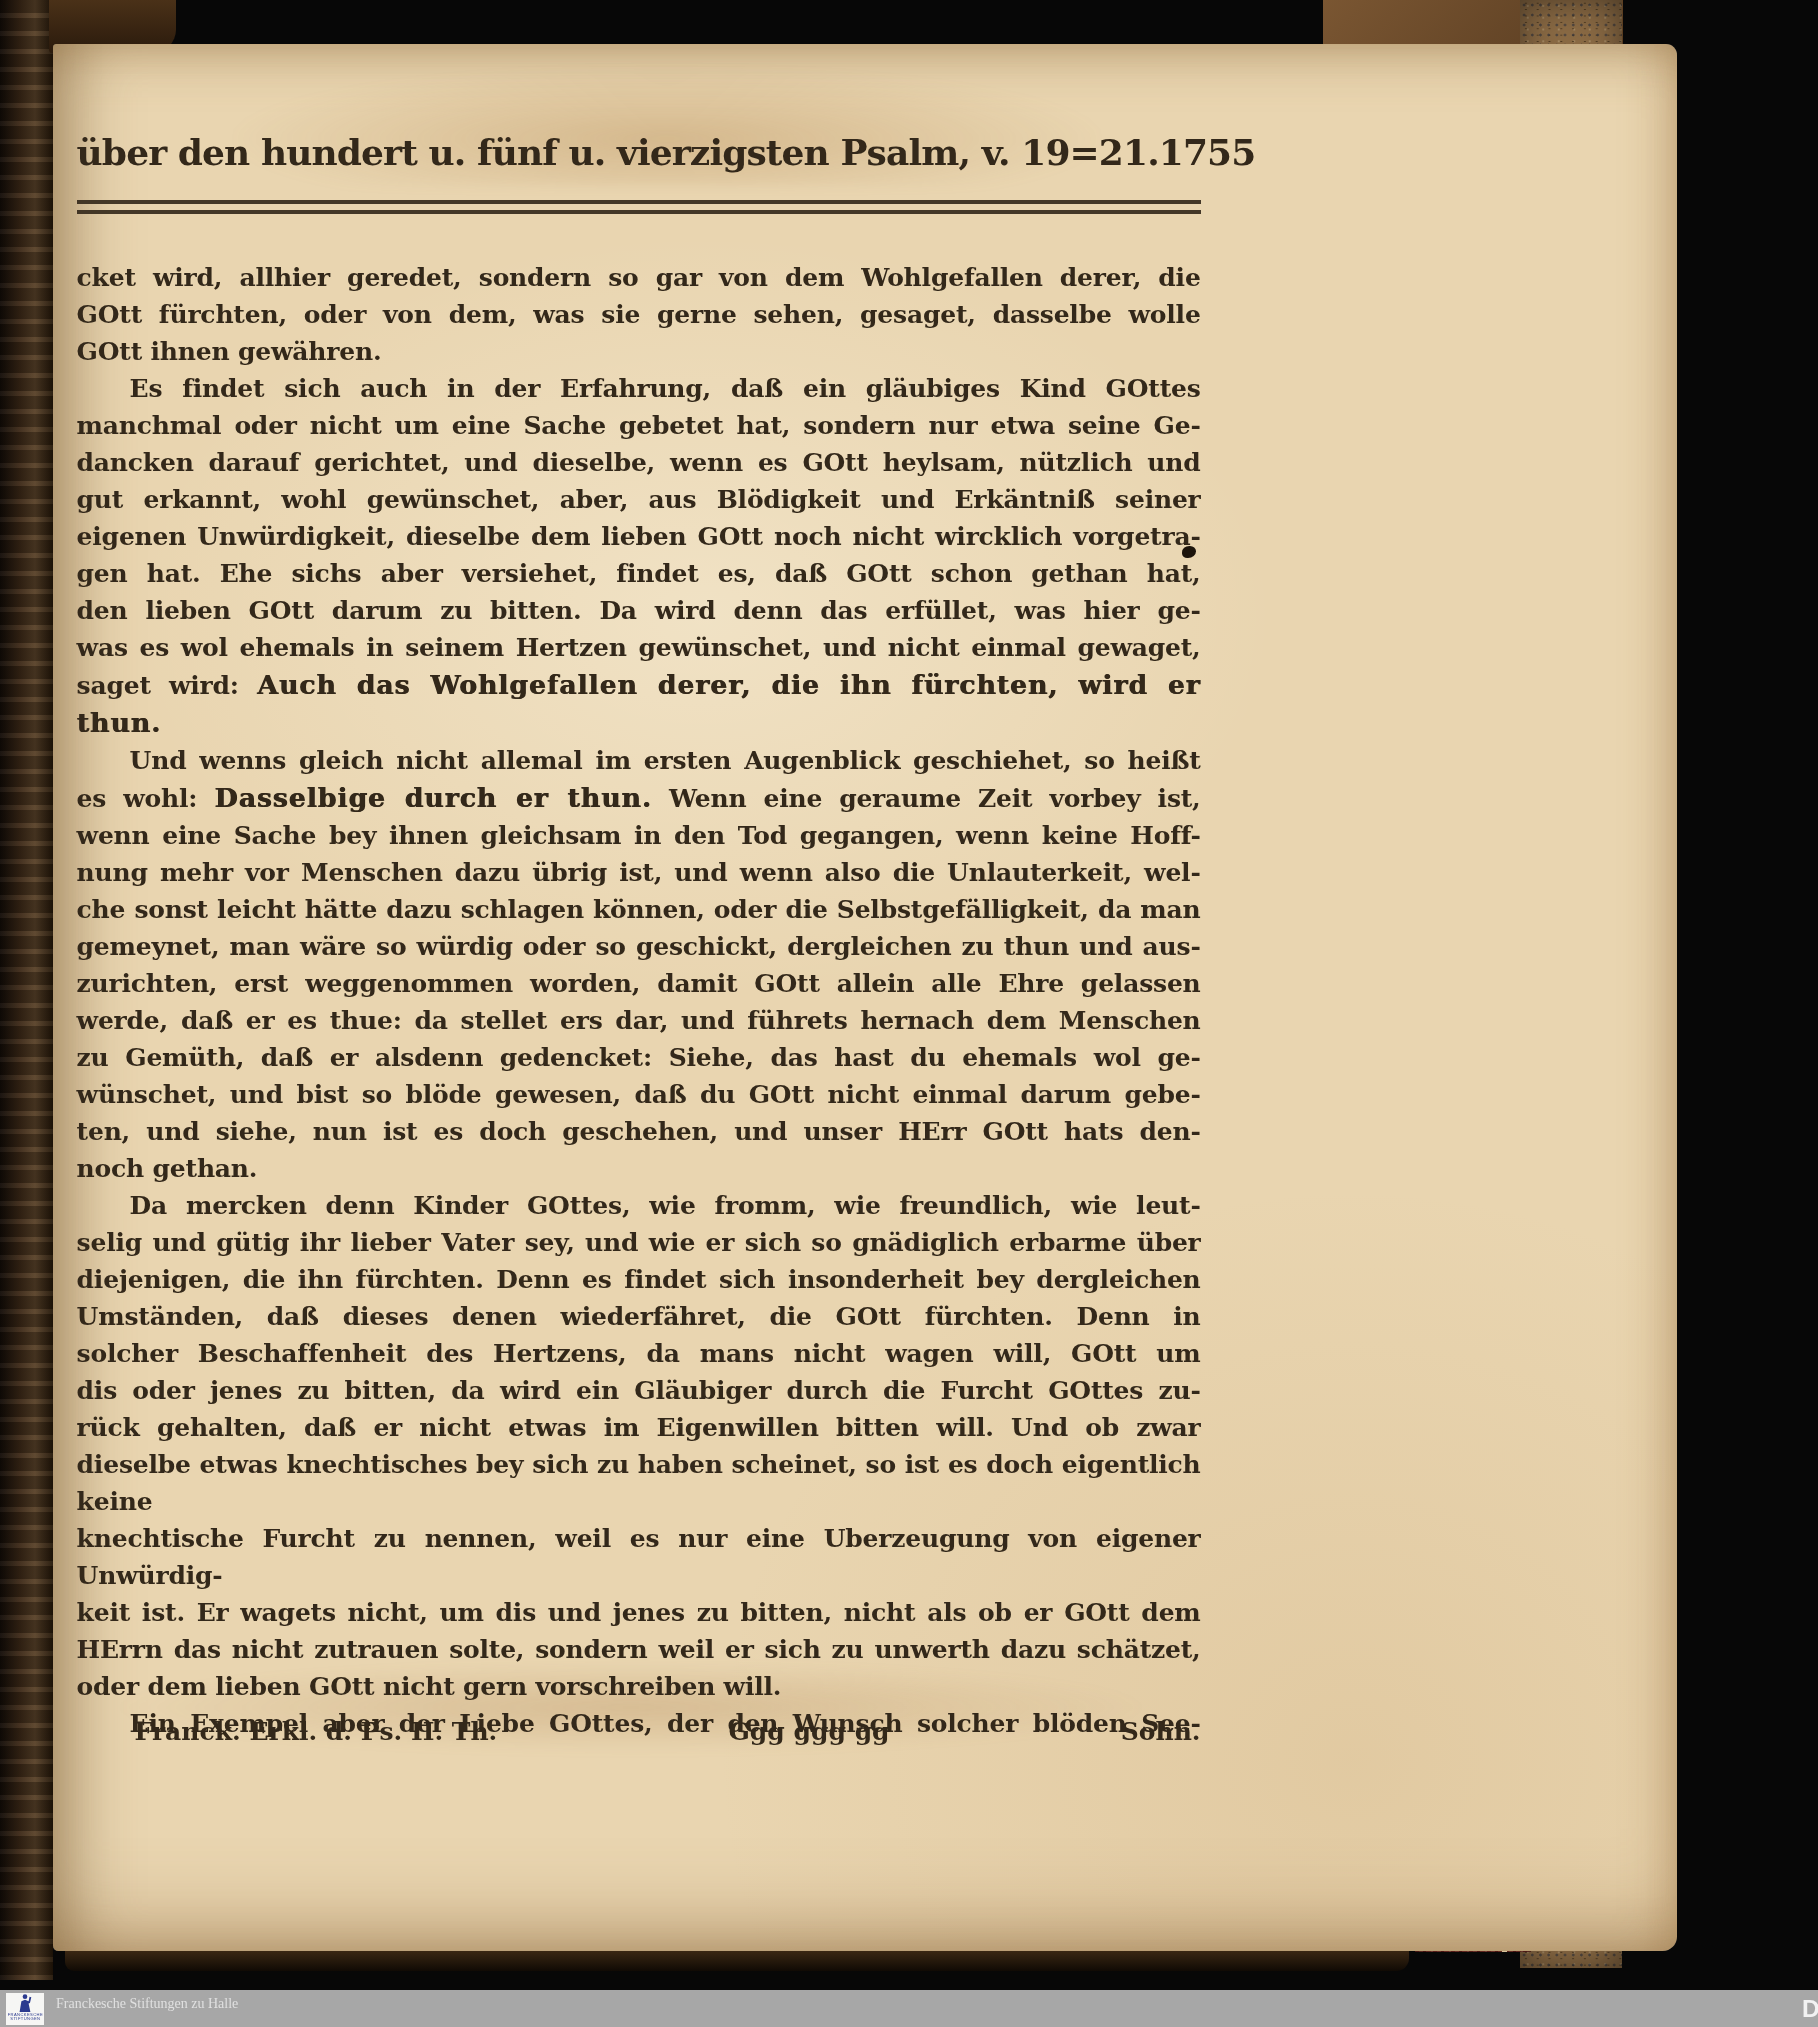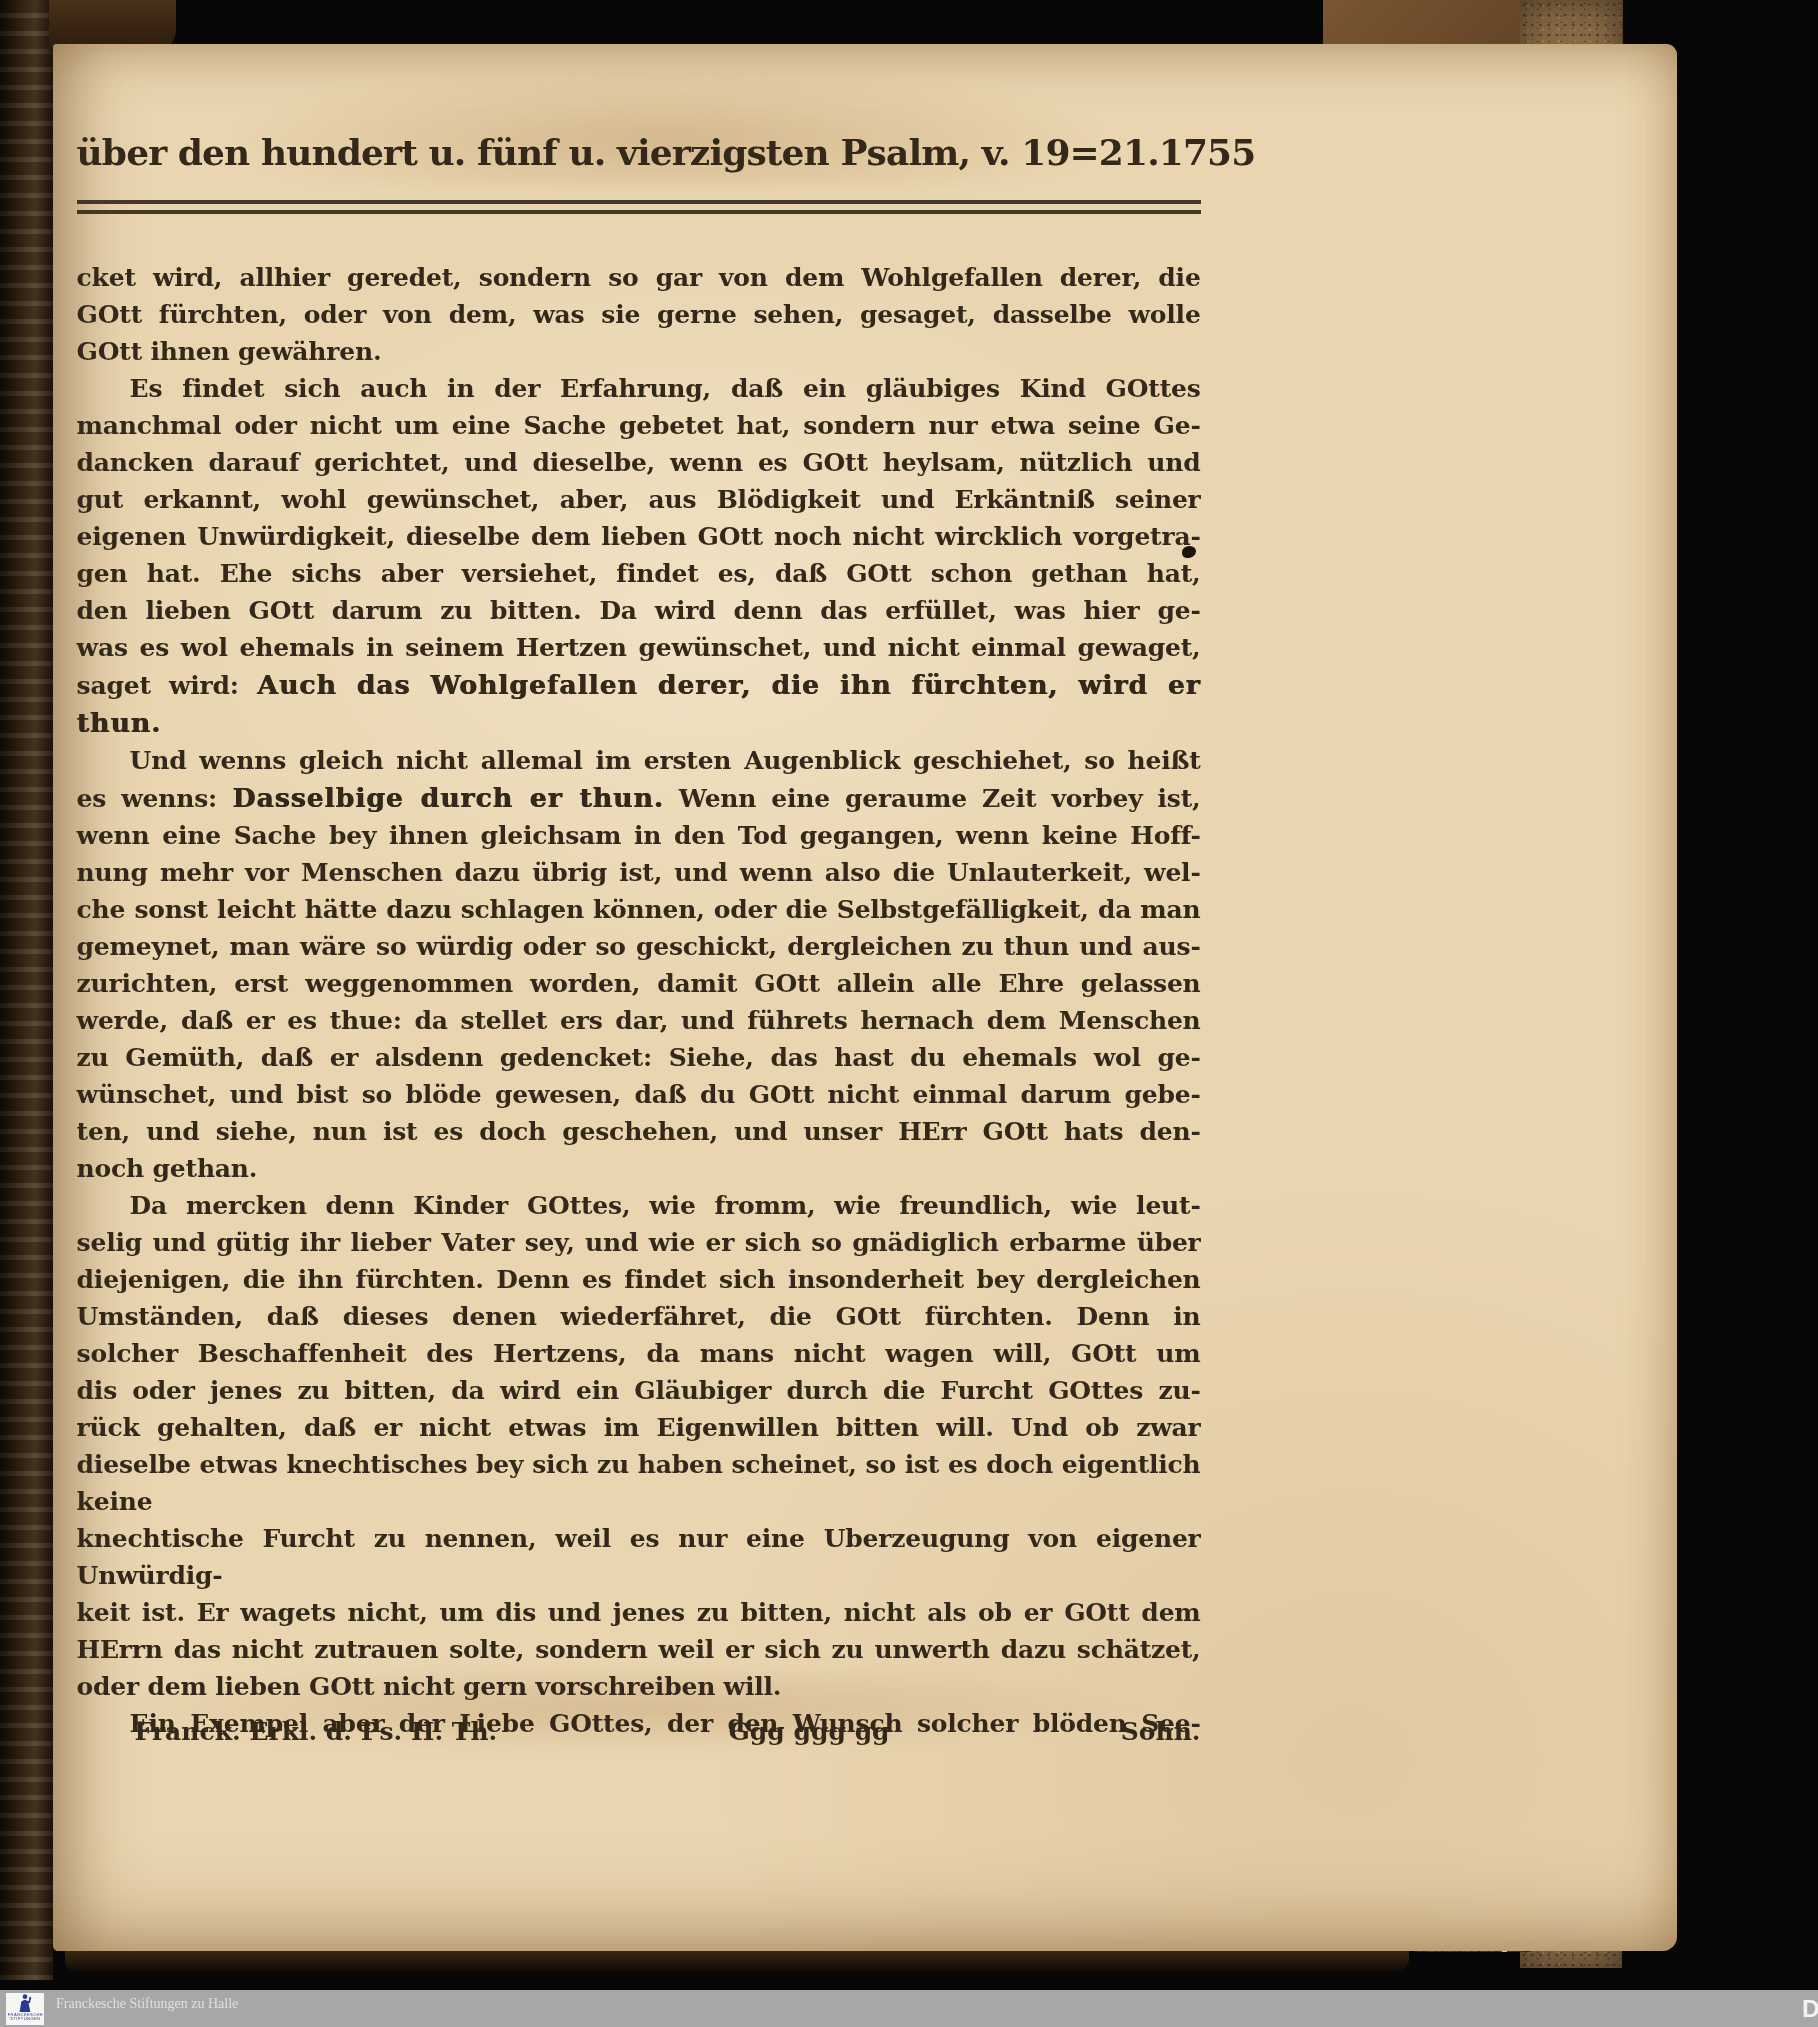--- a/index.html
+++ b/index.html
@@ -113,21 +113,21 @@
           <div class="tline"><span>manchmal oder nicht um eine Sache gebetet hat, sondern nur etwa seine Ge-</span></div>
           <div class="tline"><span>dancken darauf gerichtet, und dieselbe, wenn es GOtt heylsam, nützlich und</span></div>
           <div class="tline"><span>gut erkannt, wohl gewünschet, aber, aus Blödigkeit und Erkäntniß seiner</span></div>
           <div class="tline"><span>eigenen Unwürdigkeit, dieselbe dem lieben GOtt noch nicht wircklich vorgetra-</span></div>
           <div class="tline"><span>gen hat.  Ehe sichs aber versiehet, findet es, daß GOtt schon gethan hat,</span></div>
           <div class="tline"><span>den lieben GOtt darum zu bitten.  Da wird denn das erfüllet, was hier ge-</span></div>
           <div class="tline"><span>was es wol ehemals in seinem Hertzen gewünschet, und nicht einmal gewaget,</span></div>
           <div class="tline"><span>saget wird: </span><span class="emph">Auch das Wohlgefallen derer, die ihn fürchten, wird er</span></div>
           <div class="tline flush"><span class="emph">thun.</span></div>
           <div class="tline indent"><span>Und wenns gleich nicht allemal im ersten Augenblick geschiehet, so heißt</span></div>
-          <div class="tline"><span>es wenns: </span><span class="emph">Dasselbige durch er thun.</span><span>  Wenn eine geraume Zeit vorbey ist,</span></div>
+          <div class="tline"><span>es wohl: </span><span class="emph">Dasselbige durch er thun.</span><span>  Wenn eine geraume Zeit vorbey ist,</span></div>
           <div class="tline"><span>wenn eine Sache bey ihnen gleichsam in den Tod gegangen, wenn keine Hoff-</span></div>
           <div class="tline"><span>nung mehr vor Menschen dazu übrig ist, und wenn also die Unlauterkeit, wel-</span></div>
           <div class="tline"><span>che sonst leicht hätte dazu schlagen können, oder die Selbstgefälligkeit, da man</span></div>
           <div class="tline"><span>gemeynet, man wäre so würdig oder so geschickt, dergleichen zu thun und aus-</span></div>
           <div class="tline"><span>zurichten, erst weggenommen worden, damit GOtt allein alle Ehre gelassen</span></div>
           <div class="tline"><span>werde, daß er es thue: da stellet ers dar, und führets hernach dem Menschen</span></div>
           <div class="tline"><span>zu Gemüth, daß er alsdenn gedencket: Siehe, das hast du ehemals wol ge-</span></div>
           <div class="tline"><span>wünschet, und bist so blöde gewesen, daß du GOtt nicht einmal darum gebe-</span></div>
           <div class="tline"><span>ten, und siehe, nun ist es doch geschehen, und unser HErr GOtt hats den-</span></div>
           <div class="tline flush"><span>noch gethan.</span></div>

